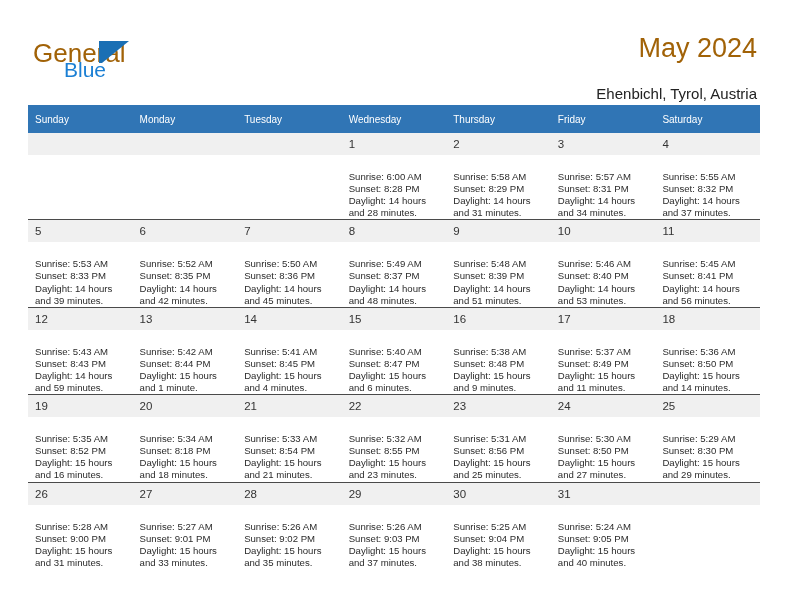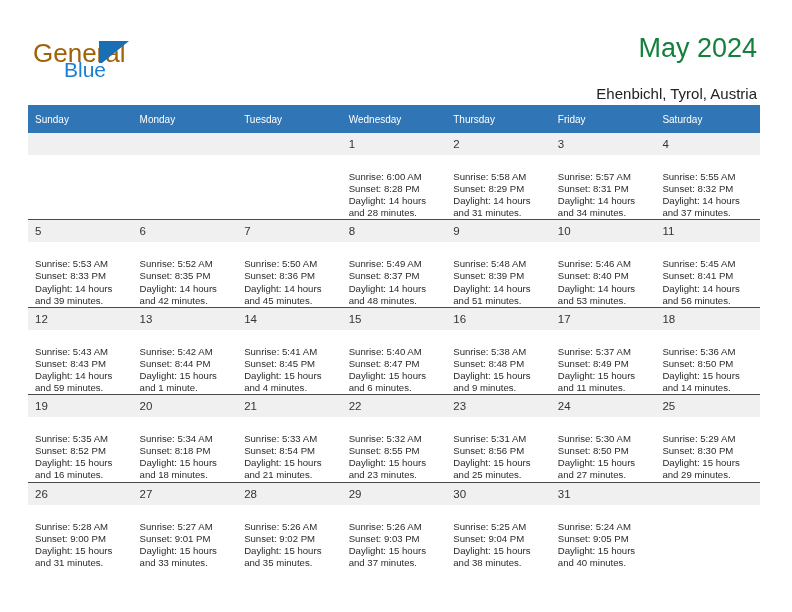--- a/index.html
+++ b/index.html
@@ -79,21 +79,21 @@
   }
 
   .title-block {
     position: absolute;
     right: 35px;
     top: 32px;
     text-align: right;
   }
   .cal-title {
     font-size: 27px;
-    color: #15803d;
+    color: #a16207;
     line-height: 32px;
     white-space: nowrap;
   }
   .cal-subtitle {
     font-size: 15px;
     color: #222222;
     line-height: 20px;
     margin-top: 20px;
     white-space: nowrap;
   }

